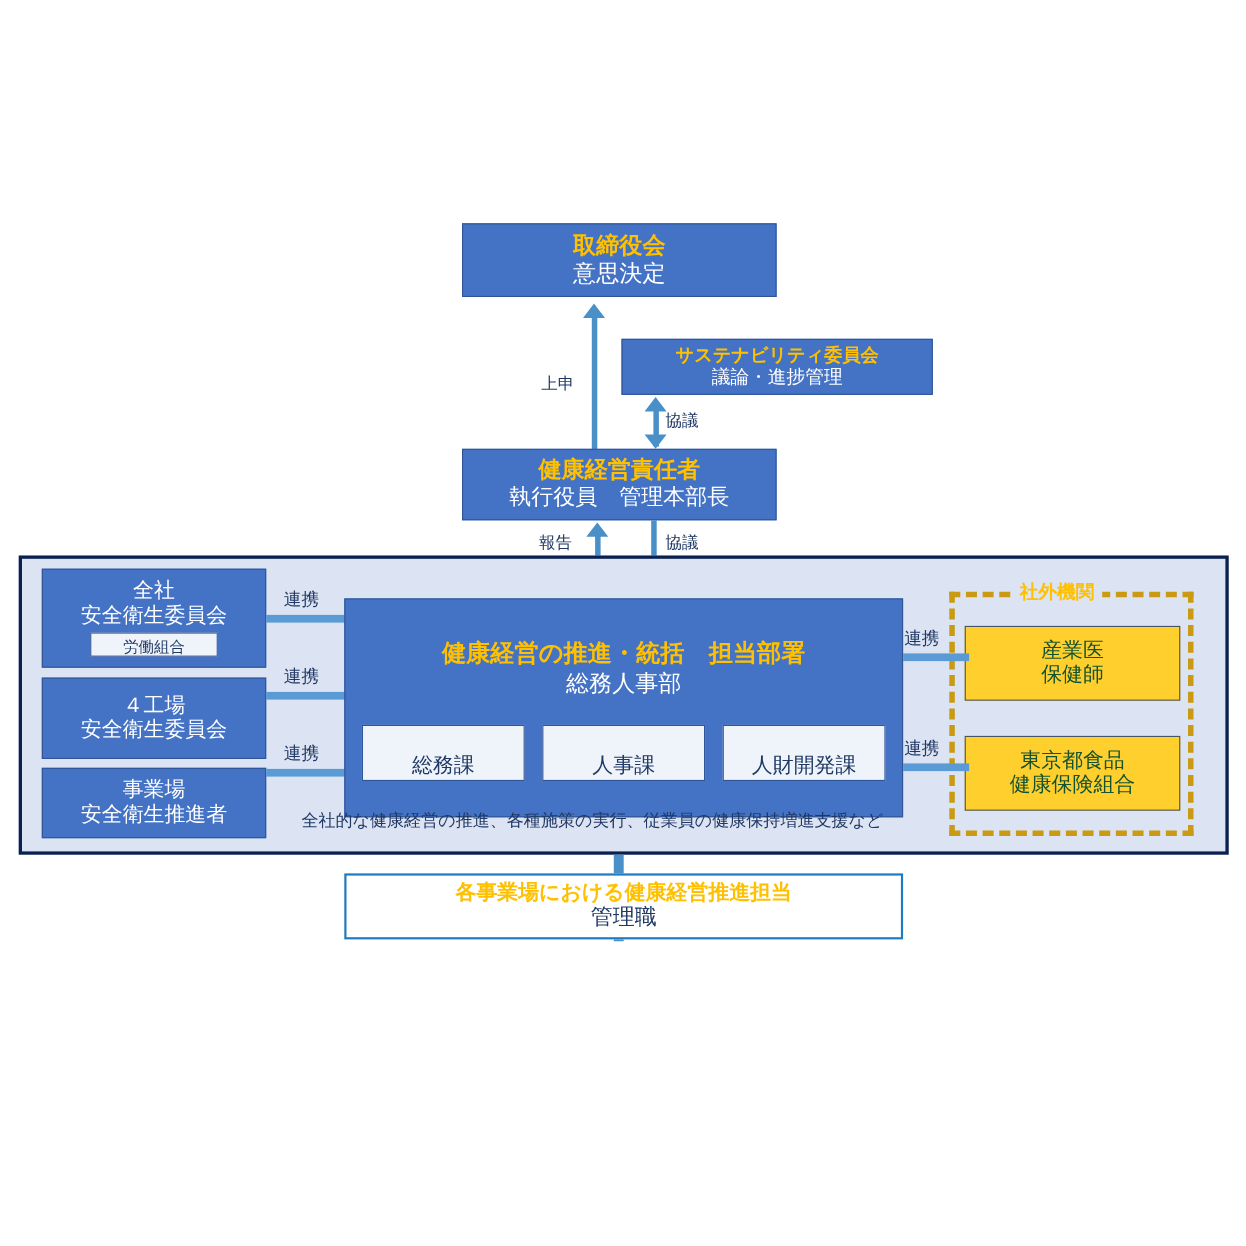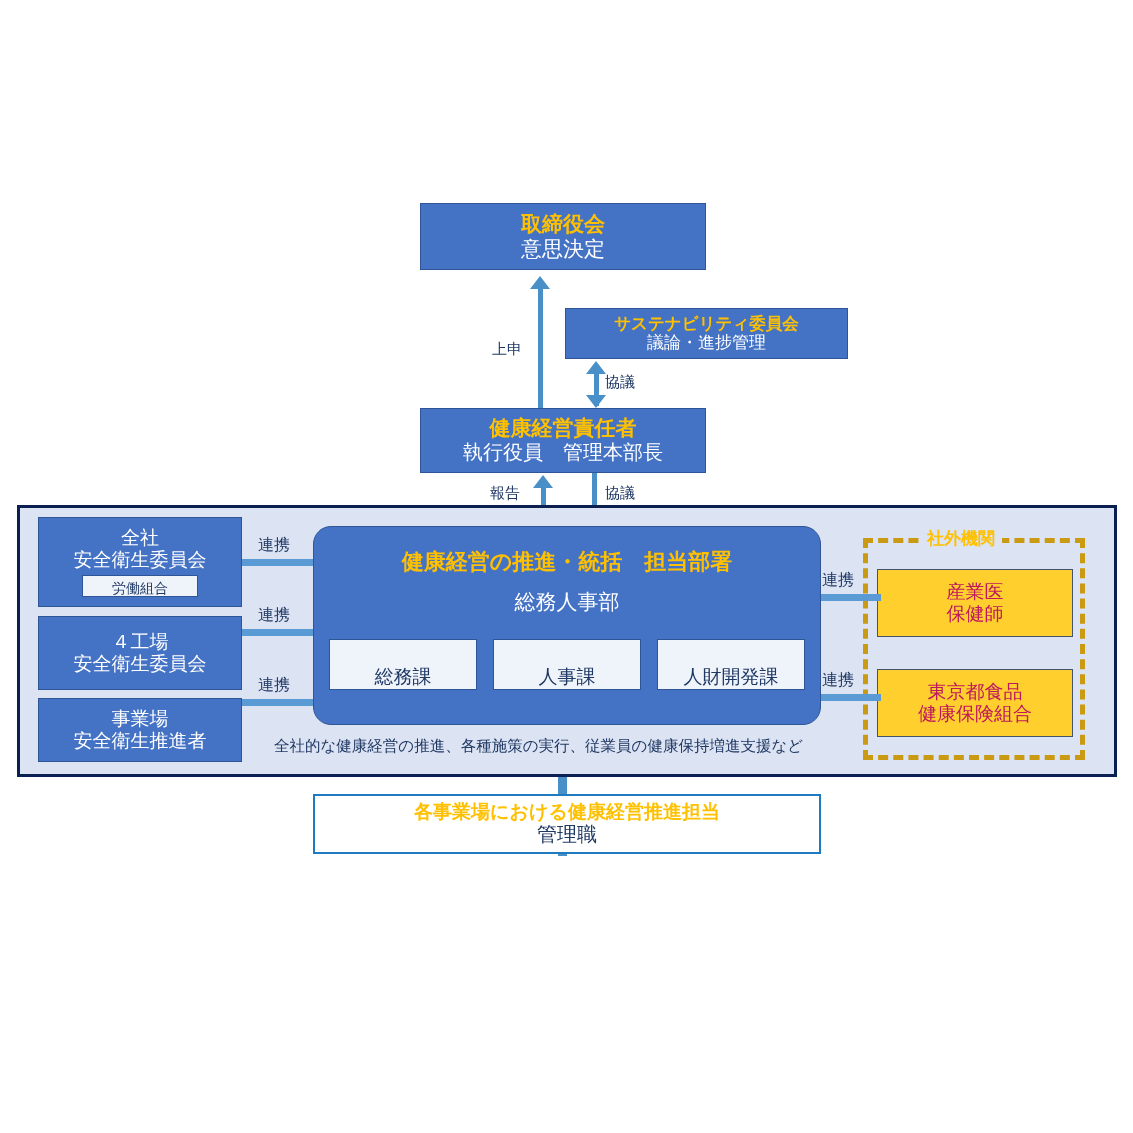--- a/index.html
+++ b/index.html
@@ -53,21 +53,21 @@
     color: #1F3864;
     display: flex;
     align-items: flex-end;
     justify-content: center;
     box-sizing: border-box;
     text-align: center;
   }
   .yellow-box {
     background: #FFCF2E;
     border: 1px solid #44546A;
-    color: #be185d;
+    color: #14532d;
   }
 
   
   #org-container {
     position: absolute;
     left: 17px;
     top: 505px;
     width: 1100px;
     height: 272px;
     box-sizing: border-box;
@@ -200,23 +200,23 @@
 
   <div class="hline" style="left:242px; top:559px; width:72px; height:7px;"></div>
   <div class="conn-label-dark" style="left:258px; top:535px;">連携</div>
 
   <div class="hline" style="left:242px; top:629px; width:72px; height:7px;"></div>
   <div class="conn-label-dark" style="left:258px; top:605px;">連携</div>
 
   <div class="hline" style="left:242px; top:699px; width:72px; height:7px;"></div>
   <div class="conn-label-dark" style="left:258px; top:675px;">連携</div>
 
-  <div class="box blue-box" style="left:313px; top:526px; width:508px; height:199px; justify-content:flex-start; padding-top:22px;border-radius:18px;">
+  <div class="box blue-box" style="left:313px; top:544px; width:508px; height:199px; justify-content:flex-start; padding-top:36px;">
     <div class="ttl" style="font-size:22px;">健康経営の推進・統括　担当部署</div>
-    <div style="font-size:21px; margin-top:15px;">総務人事部</div>
+    <div style="font-size:21px; margin-top:3px;">総務人事部</div>
     <div style="display:flex; gap:16px; margin-top:24px;">
       <div class="sub-box" style="width:148px; height:51px; font-size:19px;">
         <span>総務課</span>
       </div>
       <div class="sub-box" style="width:148px; height:51px; font-size:19px;">
         <span>人事課</span>
       </div>
       <div class="sub-box" style="width:148px; height:51px; font-size:19px;">
         <span>人財開発課</span>
       </div>

